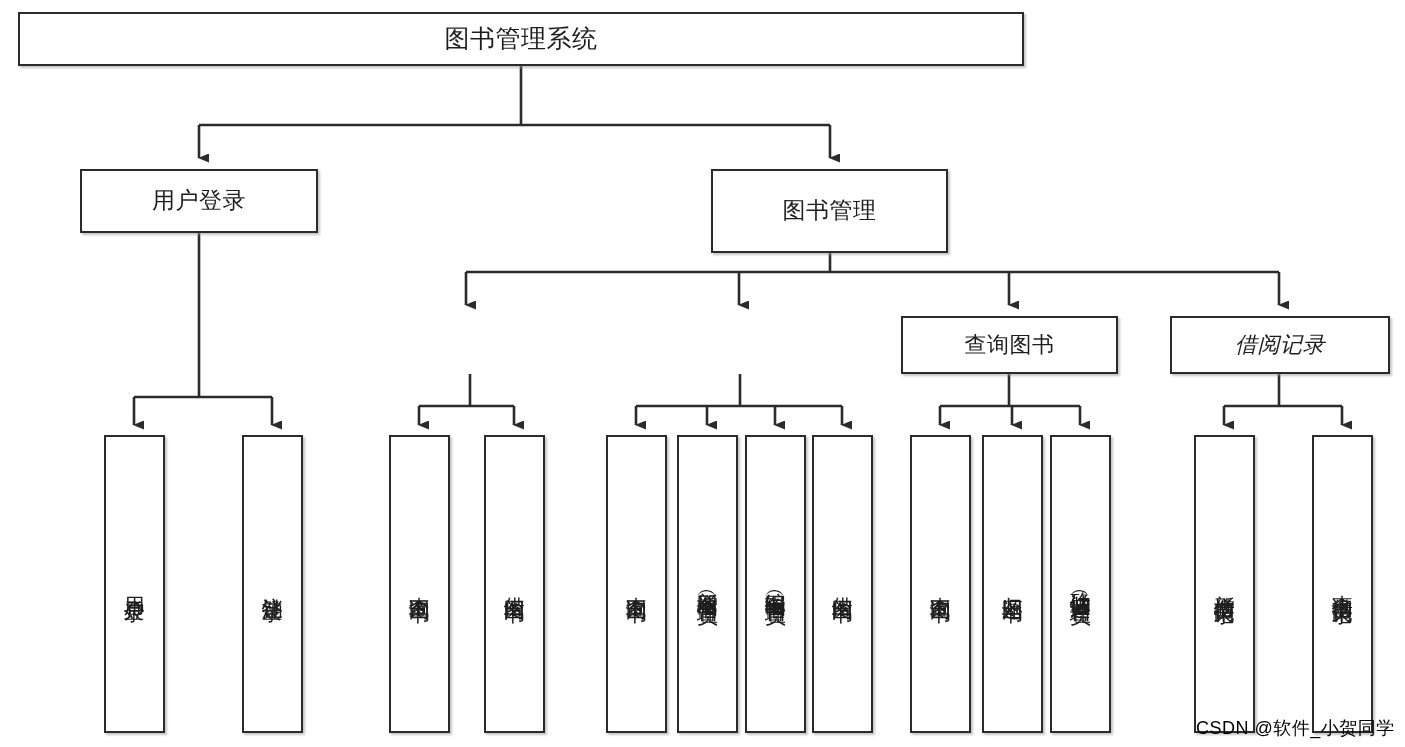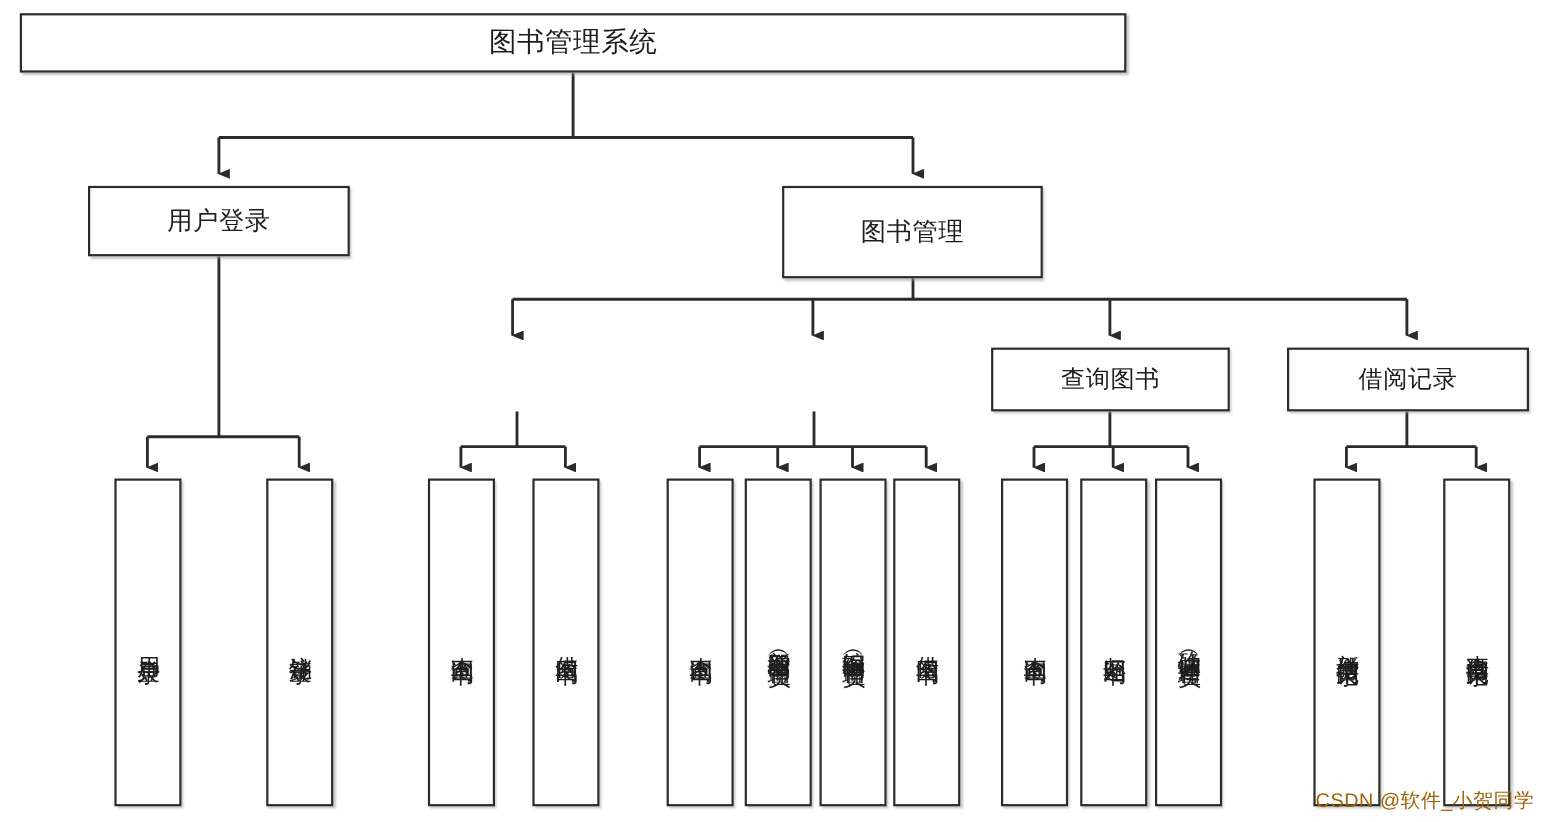--- a/index.html
+++ b/index.html
@@ -50,21 +50,21 @@
     font-size: 21px;
     writing-mode: vertical-rl;
     text-orientation: upright;
     line-height: 1.12;
     letter-spacing: 2px;
     white-space: normal;
     max-height: 100%;
   }
   .watermark {
     position: absolute;
-    color: #a16207;
+    color: #000000;
     font-size: 18px;
     letter-spacing: 0.5px;
     white-space: nowrap;
     user-select: none;
   }
 </style>
 </head>
 <body>
 
 <div id="diagram-root">
@@ -126,21 +126,21 @@
   <div class="node-box level-1" style="left:80px; top:169px; width:238px; height:64px;">
     <span class="node-label">用户登录</span>
   </div>
   <div class="node-box level-1" style="left:711px; top:169px; width:237px; height:84px;">
     <span class="node-label">图书管理</span>
   </div>
 
   <div class="node-box level-2" style="left:901px; top:316px; width:217px; height:58px;">
     <span class="node-label">查询图书</span>
   </div>
-  <div class="node-box level-2" style="left:1170px; top:316px; width:220px; height:58px;">
+  <div class="node-box level-2" style="left:1170px; top:316px; width:220px; height:58px;font-style:italic;">
     <span class="node-label">借阅记录</span>
   </div>
 
   <div class="node-box leaf" style="left:104px; top:435px; width:61px; height:298px;">
     <span class="node-label">用户登录</span>
   </div>
   <div class="node-box leaf" style="left:242px; top:435px; width:61px; height:298px;">
     <span class="node-label">注销登录</span>
   </div>
   <div class="node-box leaf" style="left:389px; top:435px; width:61px; height:298px;">

